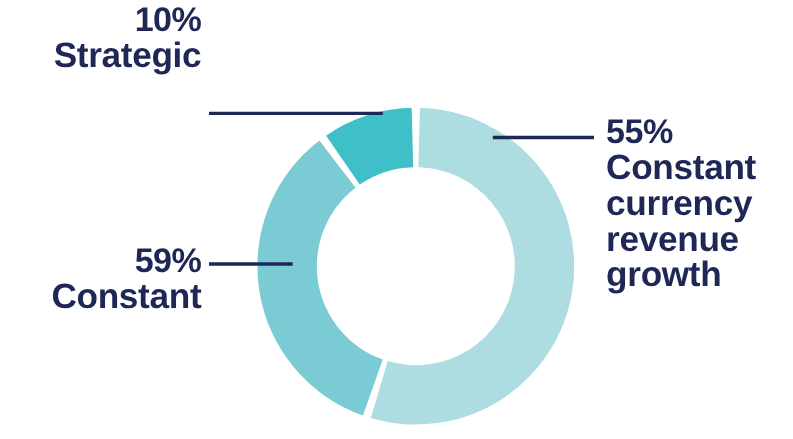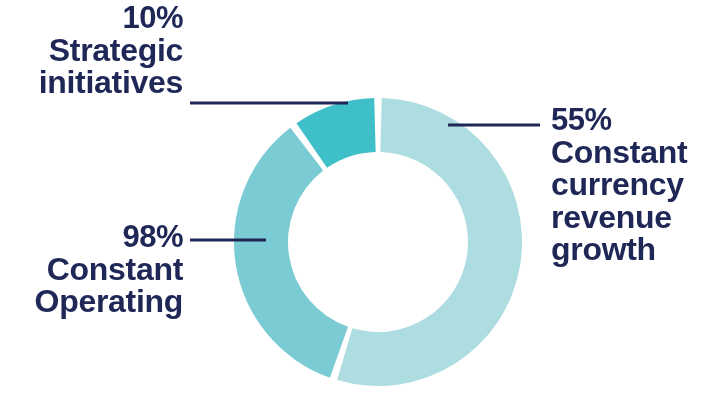--- a/index.html
+++ b/index.html
@@ -86,29 +86,27 @@
         <line x1="448" y1="125" x2="540" y2="125" stroke="#1F2757" stroke-width="3"></line>
         <line x1="190" y1="240" x2="266" y2="240" stroke="#1F2757" stroke-width="3"></line>
         <line x1="190" y1="103" x2="348" y2="103" stroke="#1F2757" stroke-width="3"></line>
       </g>
   </svg>
 
   <div class="label" id="label-strategic">
     <span class="pct">10%</span>
     <span class="desc desc-lines">
       <span>Strategic</span>
-      <span>initiatives</span>
     </span>
   </div>
 
   <div class="label" id="label-aom">
-    <span class="pct">98%</span>
+    <span class="pct">59%</span>
     <span class="desc desc-lines">
       <span>Constant</span>
-      <span>Operating</span>
     </span>
   </div>
 
   <div class="label" id="label-ccrg">
     <span class="pct">55%</span>
     <span class="desc desc-lines">
       <span>Constant</span>
       <span>currency</span>
       <span>revenue</span>
       <span>growth</span>

